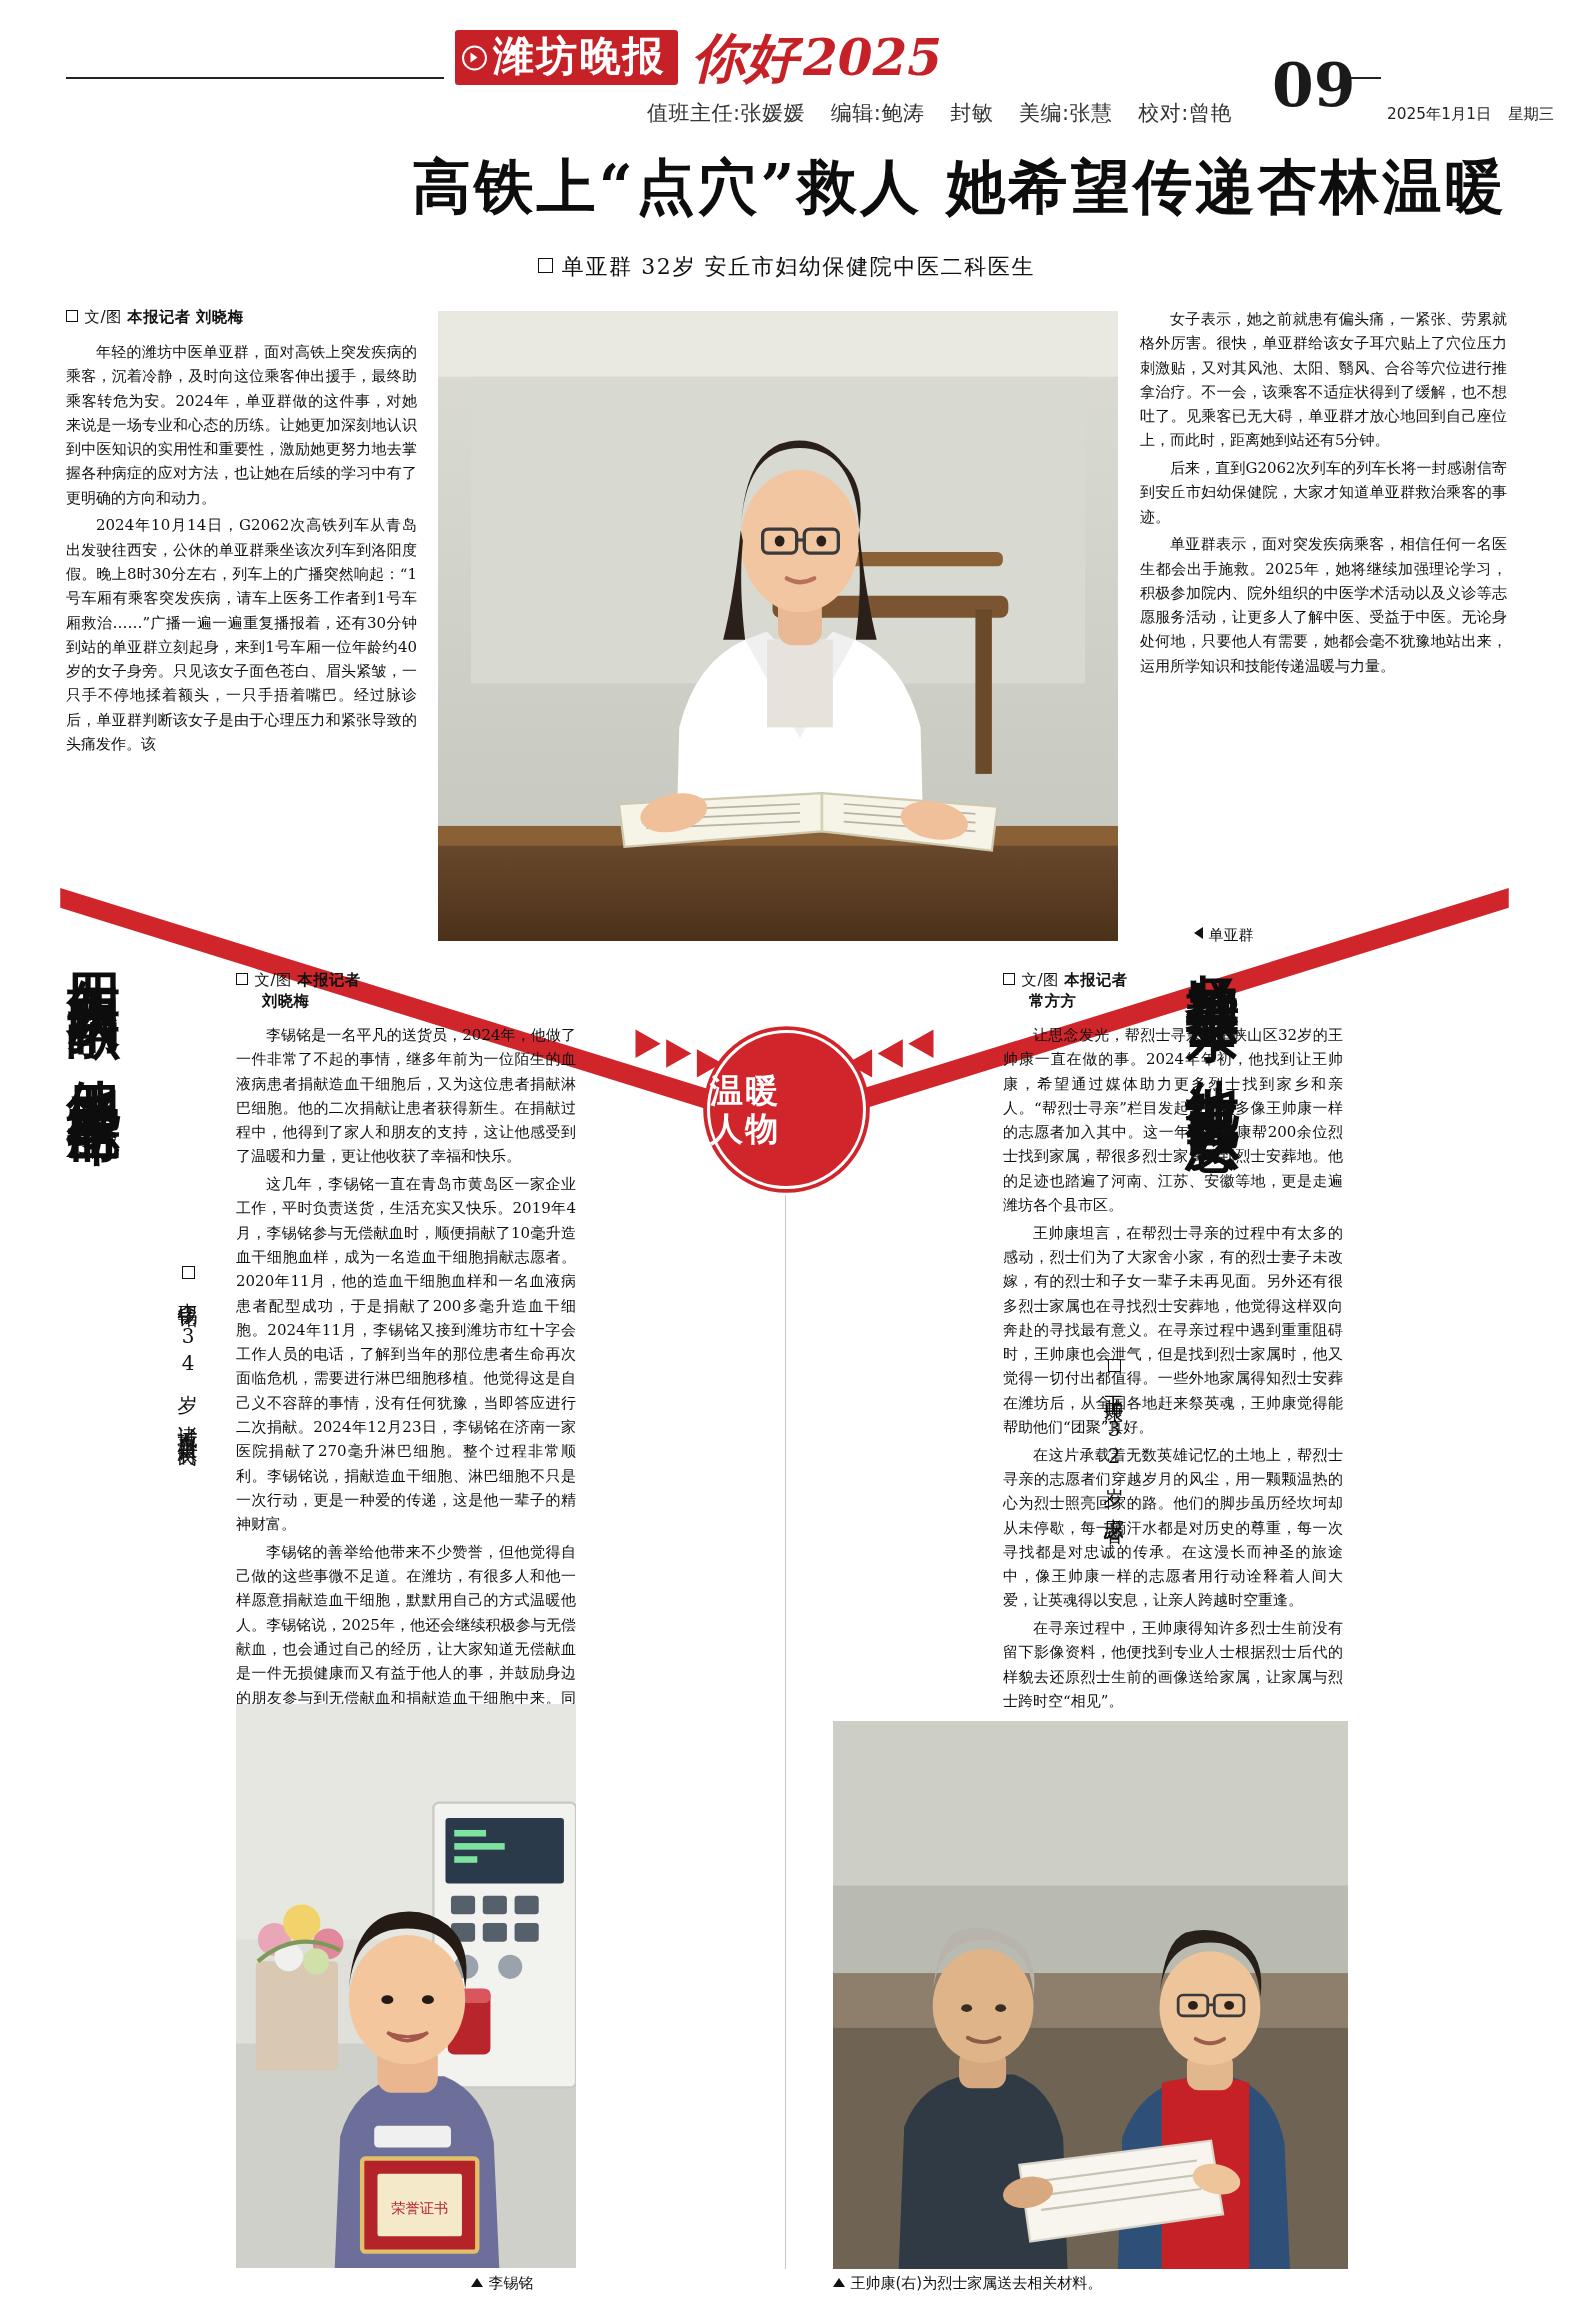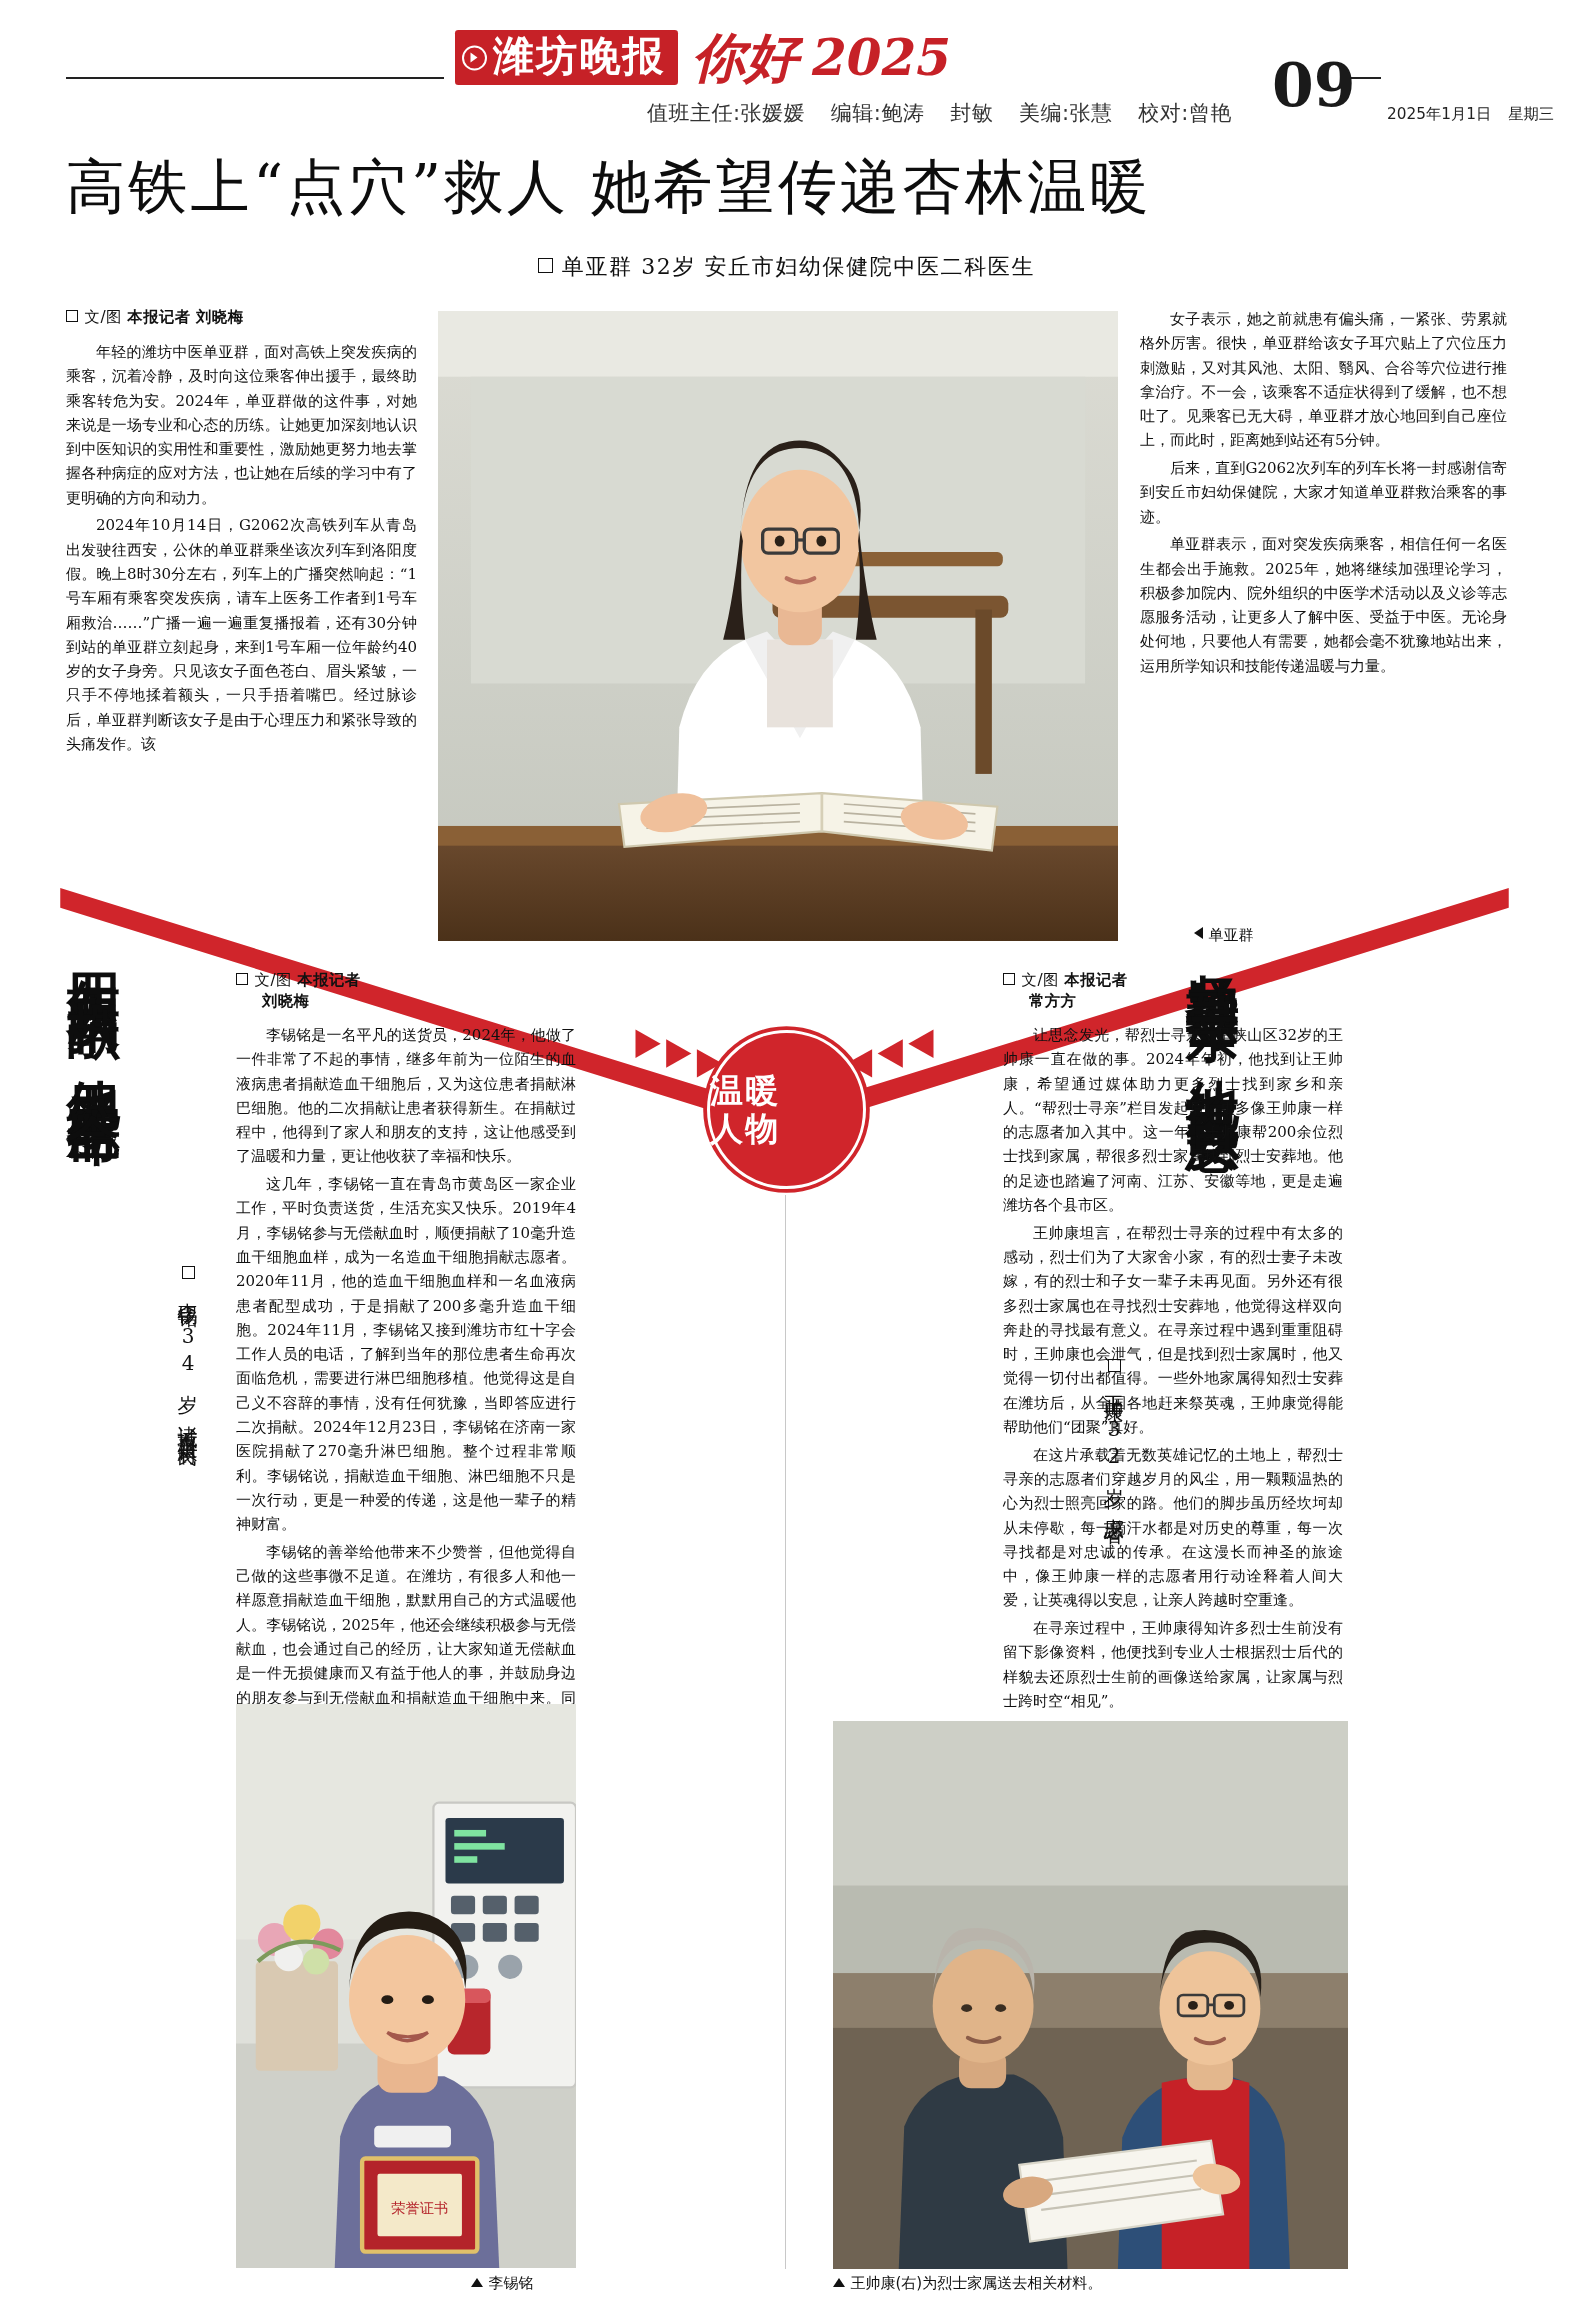--- a/index.html
+++ b/index.html
@@ -80,21 +80,21 @@
     font-size: 53px;
     margin-left: 14.2px;
     line-height: 1;
     font-style: italic;
   }
   .logo-year {
     color: #c62127;
     font-family: "DejaVu Serif", "Liberation Serif", serif;
     font-weight: bold;
     font-size: 50px;
-    margin-left: 14px;
+    margin-left: 5px;
     line-height: 1;
     font-style: italic;
   }
   .credits {
     position: absolute;
     left: 581px;
     top: 77px;
     font-size: 21px;
     color: #333;
     letter-spacing: 0.5px;
@@ -128,23 +128,23 @@
   }
   .rule-left { left: 0px; width: 378px; }
   .rule-right { left: 1282px; width: 33px; }
 
   
   .headline {
     position: absolute;
     left: 66px;
     top: 153px;
     width: 1441px;
-    text-align: left;
-    font-family: "DejaVu Serif", "Liberation Serif", serif;
-    font-weight: normal;
+    text-align: right;
+    font-family: "DejaVu Serif", "Liberation Serif", serif;
+    font-weight: bold;
     font-size: 59px;
     letter-spacing: 3.3px;
     color: #0d0d0d;
     line-height: 1.15;
   }
   .subhead {
     position: absolute;
     left: 66px;
     top: 252px;
     width: 1441px;

